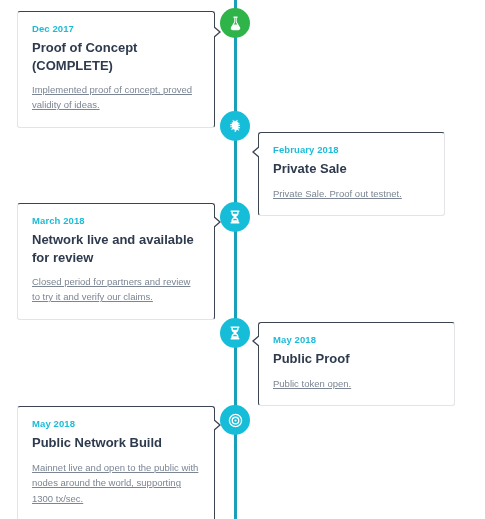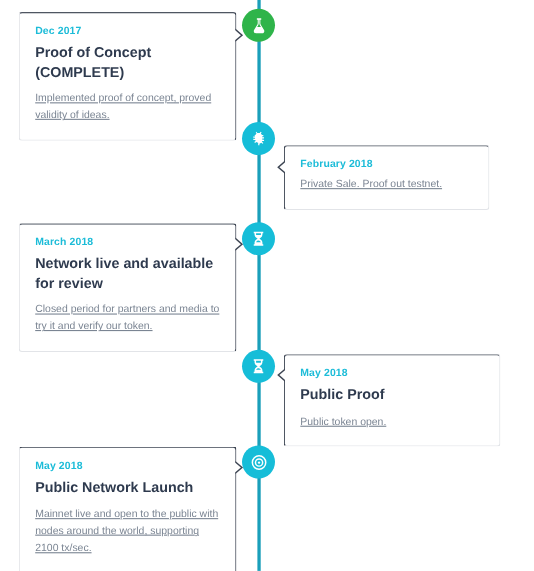--- a/index.html
+++ b/index.html
@@ -132,36 +132,37 @@
       <svg width="17" height="17" viewBox="0 0 24 24" fill="#ffffff">
         <path d="M9.2 2.2h5.6v1.9h-1.1v4.6c0 .5.13 1 .38 1.42l4.3 7.3c1.05 1.8-.24 4.06-2.32 4.06H7.94c-2.08 0-3.37-2.26-2.32-4.06l4.3-7.3c.25-.42.38-.92.38-1.42V4.1H9.2V2.2zm2.4 1.9v4.6c0 .85-.22 1.68-.65 2.42L9.6 13.4h4.8l-1.35-2.28a4.74 4.74 0 0 1-.65-2.42V4.1h-.8z"></path>
       </svg>
     </span>
   </div>
 
   <div class="card right-side" style="left:258px; top:112px; width:187px;margin-top:20px;">
     <span class="notch" style="top:13px;"></span>
     <span class="notch-in" style="top:13px;"></span>
     <p class="card-date">February 2018</p>
+    <p class="card-title">Private Sale</p>
     <p class="card-desc">Private Sale. Proof out testnet.</p>
   </div>
   <div class="node cyan" style="top:111px;">
     <span>
       <svg width="16" height="16" viewBox="0 0 24 24" fill="#ffffff">
         <path d="M9.1 2.6l1.25 1.9a5.6 5.6 0 0 1 3.3 0l1.25-1.9 1.35.9-1.12 1.7c.63.47 1.14 1.08 1.49 1.8h1.98v1.7h-1.5c.05.3.07.6.07.9v.7h2.4v1.7h-2.4v1.5h2.4v1.7h-2.47a5.9 5.9 0 0 1-.38 1.2l1.9 1.45-1.02 1.33-1.86-1.42a5.6 5.6 0 0 1-2.47 1.18V21h-1.7v-3.26a5.6 5.6 0 0 1-2.47-1.18l-1.86 1.42-1.02-1.33 1.9-1.45a5.9 5.9 0 0 1-.38-1.2H4.9v-1.7h2.4v-1.5H4.9v-1.7h2.4v-.7c0-.3.02-.6.07-.9H5.87V7.0h1.98c.35-.72.86-1.33 1.49-1.8L8.22 3.5l.88-.9z"></path>
       </svg>
     </span>
   </div>
 
   <div class="card left-side" style="left:17px; top:203px; width:198px;">
     <span class="notch" style="top:12px;"></span>
     <span class="notch-in" style="top:12px;"></span>
     <p class="card-date">March 2018</p>
     <p class="card-title">Network live and available for review</p>
-    <p class="card-desc">Closed period for partners and media to try it and verify our token.</p>
+    <p class="card-desc">Closed period for partners and review to try it and verify our claims.</p>
   </div>
   <div class="node cyan" style="top:202px;">
     <span>
       <svg width="16" height="16" viewBox="0 0 24 24" fill="#ffffff">
         <path d="M5.5 2.4h13v2.1h-1.1v1.6c0 2.1-1.1 4-2.9 5.1l-1.3.8 1.3.8c1.8 1.1 2.9 3 2.9 5.1v1.6h1.1v2.1h-13v-2.1h1.1v-1.6c0-2.1 1.1-4 2.9-5.1l1.3-.8-1.3-.8c-1.8-1.1-2.9-3-2.9-5.1V4.5H5.5V2.4zm3.2 2.1v1.6c0 .35.05.69.15 1.01h6.3c.1-.32.15-.66.15-1.01V4.5H8.7zm3.3 10.1c-1.45 0-2.74.86-3.3 2.15h6.6a3.6 3.6 0 0 0-3.3-2.15z"></path>
       </svg>
     </span>
   </div>
 
   <div class="card right-side" style="left:258px; top:322px; width:197px;">
@@ -176,22 +177,22 @@
       <svg width="16" height="16" viewBox="0 0 24 24" fill="#ffffff">
         <path d="M5.5 2.4h13v2.1h-1.1v1.6c0 2.1-1.1 4-2.9 5.1l-1.3.8 1.3.8c1.8 1.1 2.9 3 2.9 5.1v1.6h1.1v2.1h-13v-2.1h1.1v-1.6c0-2.1 1.1-4 2.9-5.1l1.3-.8-1.3-.8c-1.8-1.1-2.9-3-2.9-5.1V4.5H5.5V2.4zm3.2 2.1v1.6c0 .35.05.69.15 1.01h6.3c.1-.32.15-.66.15-1.01V4.5H8.7zm3.3 10.1c-1.45 0-2.74.86-3.3 2.15h6.6a3.6 3.6 0 0 0-3.3-2.15z"></path>
       </svg>
     </span>
   </div>
 
   <div class="card left-side" style="left:17px; top:406px; width:198px;">
     <span class="notch" style="top:12px;"></span>
     <span class="notch-in" style="top:12px;"></span>
     <p class="card-date">May 2018</p>
-    <p class="card-title">Public Network Launch</p>
-    <p class="card-desc">Mainnet live and open to the public with nodes around the world, supporting 2100 tx/sec.</p>
+    <p class="card-title">Public Network Build</p>
+    <p class="card-desc">Mainnet live and open to the public with nodes around the world, supporting 1300 tx/sec.</p>
   </div>
   <div class="node cyan" style="top:405px;">
     <span>
       <svg width="17" height="17" viewBox="0 0 24 24" fill="none" stroke="#ffffff">
         <circle cx="12" cy="12" r="8.6" stroke-width="1.9"></circle>
         <circle cx="12" cy="12" r="4.6" stroke-width="1.9"></circle>
         <circle cx="12" cy="12" r="1.5" fill="#ffffff" stroke="none"></circle>
       </svg>
     </span>
   </div>

